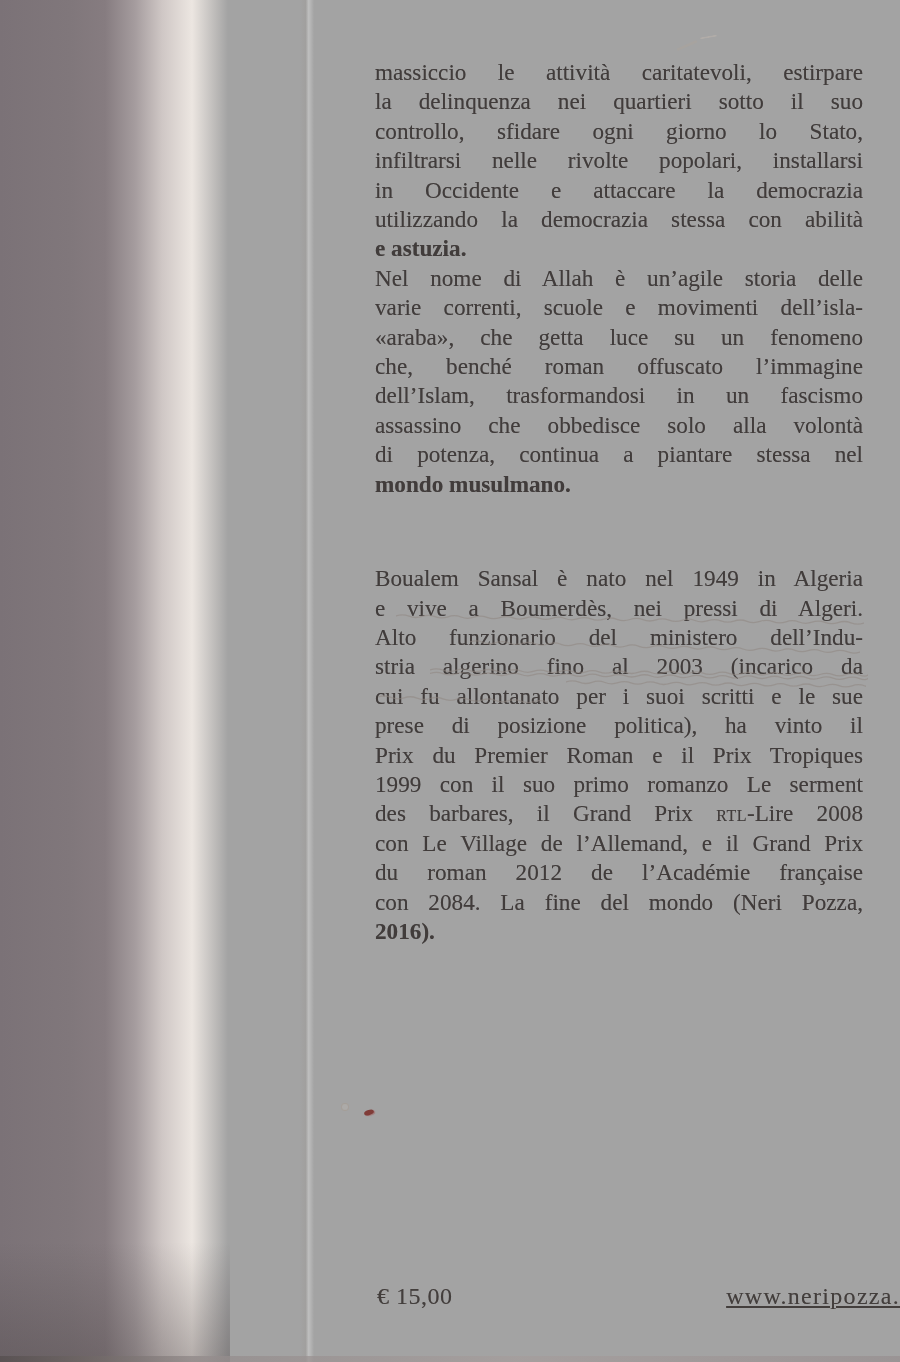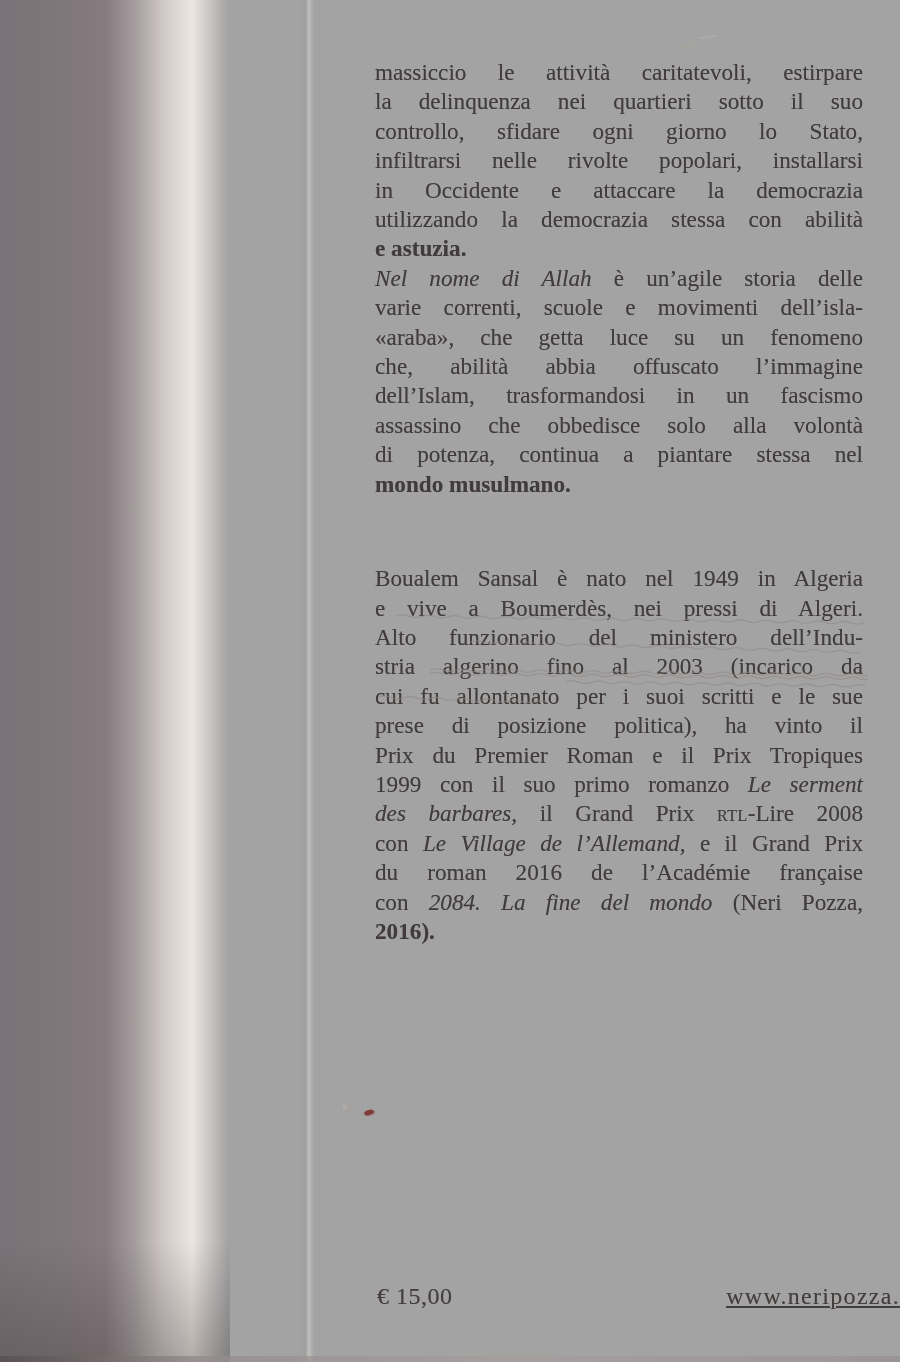--- a/index.html
+++ b/index.html
@@ -44,21 +44,21 @@
   
   .content{
     position:absolute;left:375px;top:58px;width:488px;
     font-size:23.2px;line-height:29.4px;
     text-shadow:0 0 .5px rgba(65,60,59,.45);
   }
   .para{margin:0;}
   .para.bio{margin-top:65px;}
   .tline{text-align:justify;text-align-last:justify;white-space:nowrap;}
   .tline.last{text-align-last:left;font-weight:bold;}
-  .it{font-style:italic;}
+  .it{}
   .sc{font-variant:small-caps;letter-spacing:.5px;}
   
   .squiggle{position:absolute;pointer-events:none;}
   .squiggle path{fill:none;stroke:#8f8781;stroke-width:1.3;opacity:.55;stroke-linecap:round;}
   
   .pstroke{position:absolute;border-radius:2px;}
   .pstroke.a{left:676px;top:44px;width:22px;border-top:3px solid #a9a39e;transform:rotate(-24deg);opacity:.75;}
   .pstroke.b{left:700px;top:36px;width:17px;border-top:2.5px solid #b7b1ab;transform:rotate(-10deg);opacity:.7;}
   
   .speck-gray{
@@ -94,38 +94,38 @@
         <div class="tline"><span>controllo, sfidare ogni giorno lo Stato,</span></div>
         <div class="tline"><span>infiltrarsi nelle rivolte popolari, installarsi</span></div>
         <div class="tline"><span>in Occidente e attaccare la democrazia</span></div>
         <div class="tline"><span>utilizzando la democrazia stessa con abilità</span></div>
         <div class="tline last"><span>e astuzia.</span></div>
       </div>
     <div class="para">
         <div class="tline"><span class="it">Nel nome di Allah</span><span> è un’agile storia delle</span></div>
         <div class="tline"><span>varie correnti, scuole e movimenti dell’isla-</span></div>
         <div class="tline"><span>«araba», che getta luce su un fenomeno</span></div>
-        <div class="tline"><span>che, abilità abbia offuscato l’immagine</span></div>
+        <div class="tline"><span>che, benché roman offuscato l’immagine</span></div>
         <div class="tline"><span>dell’Islam, trasformandosi in un fascismo</span></div>
         <div class="tline"><span>assassino che obbedisce solo alla volontà</span></div>
         <div class="tline"><span>di potenza, continua a piantare stessa nel</span></div>
         <div class="tline last"><span>mondo musulmano.</span></div>
       </div>
     <div class="para bio">
         <div class="tline"><span>Boualem Sansal è nato nel 1949 in Algeria</span></div>
         <div class="tline"><span>e vive a Boumerdès, nei pressi di Algeri.</span></div>
         <div class="tline"><span>Alto funzionario del ministero dell’Indu-</span></div>
         <div class="tline"><span>stria algerino fino al 2003 (incarico da</span></div>
         <div class="tline"><span>cui fu allontanato per i suoi scritti e le sue</span></div>
         <div class="tline"><span>prese di posizione politica), ha vinto il</span></div>
         <div class="tline"><span>Prix du Premier Roman e il Prix Tropiques</span></div>
         <div class="tline"><span>1999 con il suo primo romanzo </span><span class="it">Le serment</span></div>
         <div class="tline"><span class="it">des barbares,</span><span> il Grand Prix </span><span class="sc">rtl</span><span>-Lire 2008</span></div>
         <div class="tline"><span>con </span><span class="it">Le Village de l’Allemand,</span><span> e il Grand Prix</span></div>
-        <div class="tline"><span>du roman 2016 de l’Académie française</span></div>
+        <div class="tline"><span>du roman 2012 de l’Académie française</span></div>
         <div class="tline"><span>con </span><span class="it">2084. La fine del mondo</span><span> (Neri Pozza,</span></div>
         <div class="tline last"><span>2016).</span></div>
       </div>
   </div>
 
   <svg class="squiggle" width="468" height="18" viewBox="0 0 468 18" style="left: 396px; top: 612px;">
       <path d="M0,4 Q6.5,1.7 13.0,4.2 Q19.5,6.7 26.0,4.4 Q32.5,2.1 39.0,4.6 Q45.5,7.1 52.0,4.8 Q58.5,2.5 65.0,5.0 Q71.5,7.5 78.0,5.2 Q84.5,2.9 91.0,5.4 Q97.5,7.9 104.0,5.6 Q110.5,3.3 117.0,5.8 Q123.5,8.2 130.0,5.9 Q136.5,3.6 143.0,6.1 Q149.5,8.6 156.0,6.3 Q162.5,4.0 169.0,6.5 Q175.5,9.0 182.0,6.7 Q188.5,4.4 195.0,6.9 Q201.5,9.4 208.0,7.1 Q214.5,4.8 221.0,7.3 Q227.5,9.8 234.0,7.5 Q240.5,5.2 247.0,7.7 Q253.5,10.2 260.0,7.9 Q266.5,5.6 273.0,8.1 Q279.5,10.6 286.0,8.3 Q292.5,6.0 299.0,8.5 Q305.5,11.0 312.0,8.7 Q318.5,6.4 325.0,8.9 Q331.5,11.4 338.0,9.1 Q344.5,6.8 351.0,9.3 Q357.5,11.7 364.0,9.4 Q370.5,7.1 377.0,9.6 Q383.5,12.1 390.0,9.8 Q396.5,7.5 403.0,10.0 Q409.5,12.5 416.0,10.2 Q422.5,7.9 429.0,10.4 Q435.5,12.9 442.0,10.6 Q448.5,8.3 455.0,10.8 Q461.5,13.3 468.0,11.0"></path>
     </svg>
   <svg class="squiggle" width="390" height="18" viewBox="0 0 390 18" style="left: 470px; top: 638px;">
       <path d="M0,4 Q6.5,1.8 13.0,4.3 Q19.5,6.9 26.0,4.7 Q32.5,2.4 39.0,5.0 Q45.5,7.6 52.0,5.3 Q58.5,3.1 65.0,5.7 Q71.5,8.2 78.0,6.0 Q84.5,3.8 91.0,6.3 Q97.5,8.9 104.0,6.7 Q110.5,4.4 117.0,7.0 Q123.5,9.6 130.0,7.3 Q136.5,5.1 143.0,7.7 Q149.5,10.2 156.0,8.0 Q162.5,5.8 169.0,8.3 Q175.5,10.9 182.0,8.7 Q188.5,6.4 195.0,9.0 Q201.5,11.6 208.0,9.3 Q214.5,7.1 221.0,9.7 Q227.5,12.2 234.0,10.0 Q240.5,7.8 247.0,10.3 Q253.5,12.9 260.0,10.7 Q266.5,8.4 273.0,11.0 Q279.5,13.6 286.0,11.3 Q292.5,9.1 299.0,11.7 Q305.5,14.2 312.0,12.0 Q318.5,9.8 325.0,12.3 Q331.5,14.9 338.0,12.7 Q344.5,10.4 351.0,13.0 Q357.5,15.6 364.0,13.3 Q370.5,11.1 377.0,13.7 Q383.5,16.2 390.0,14.0"></path>

